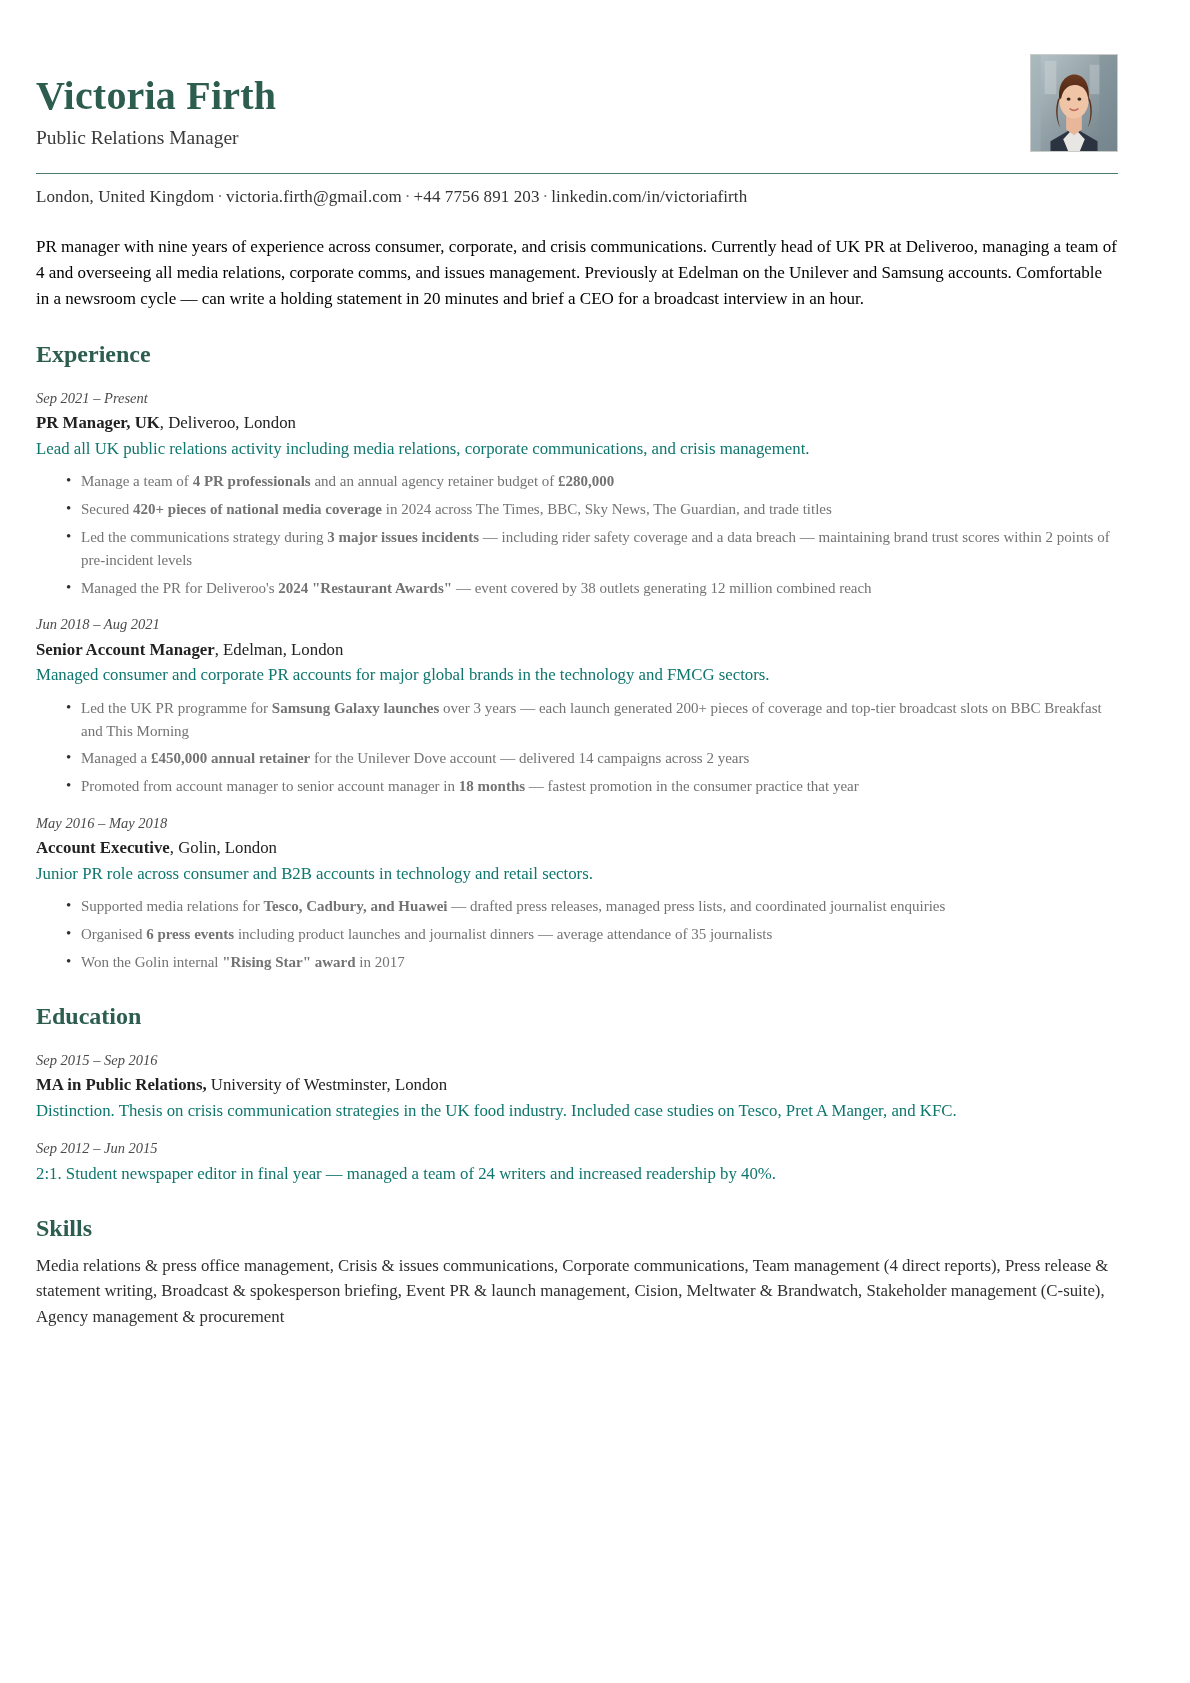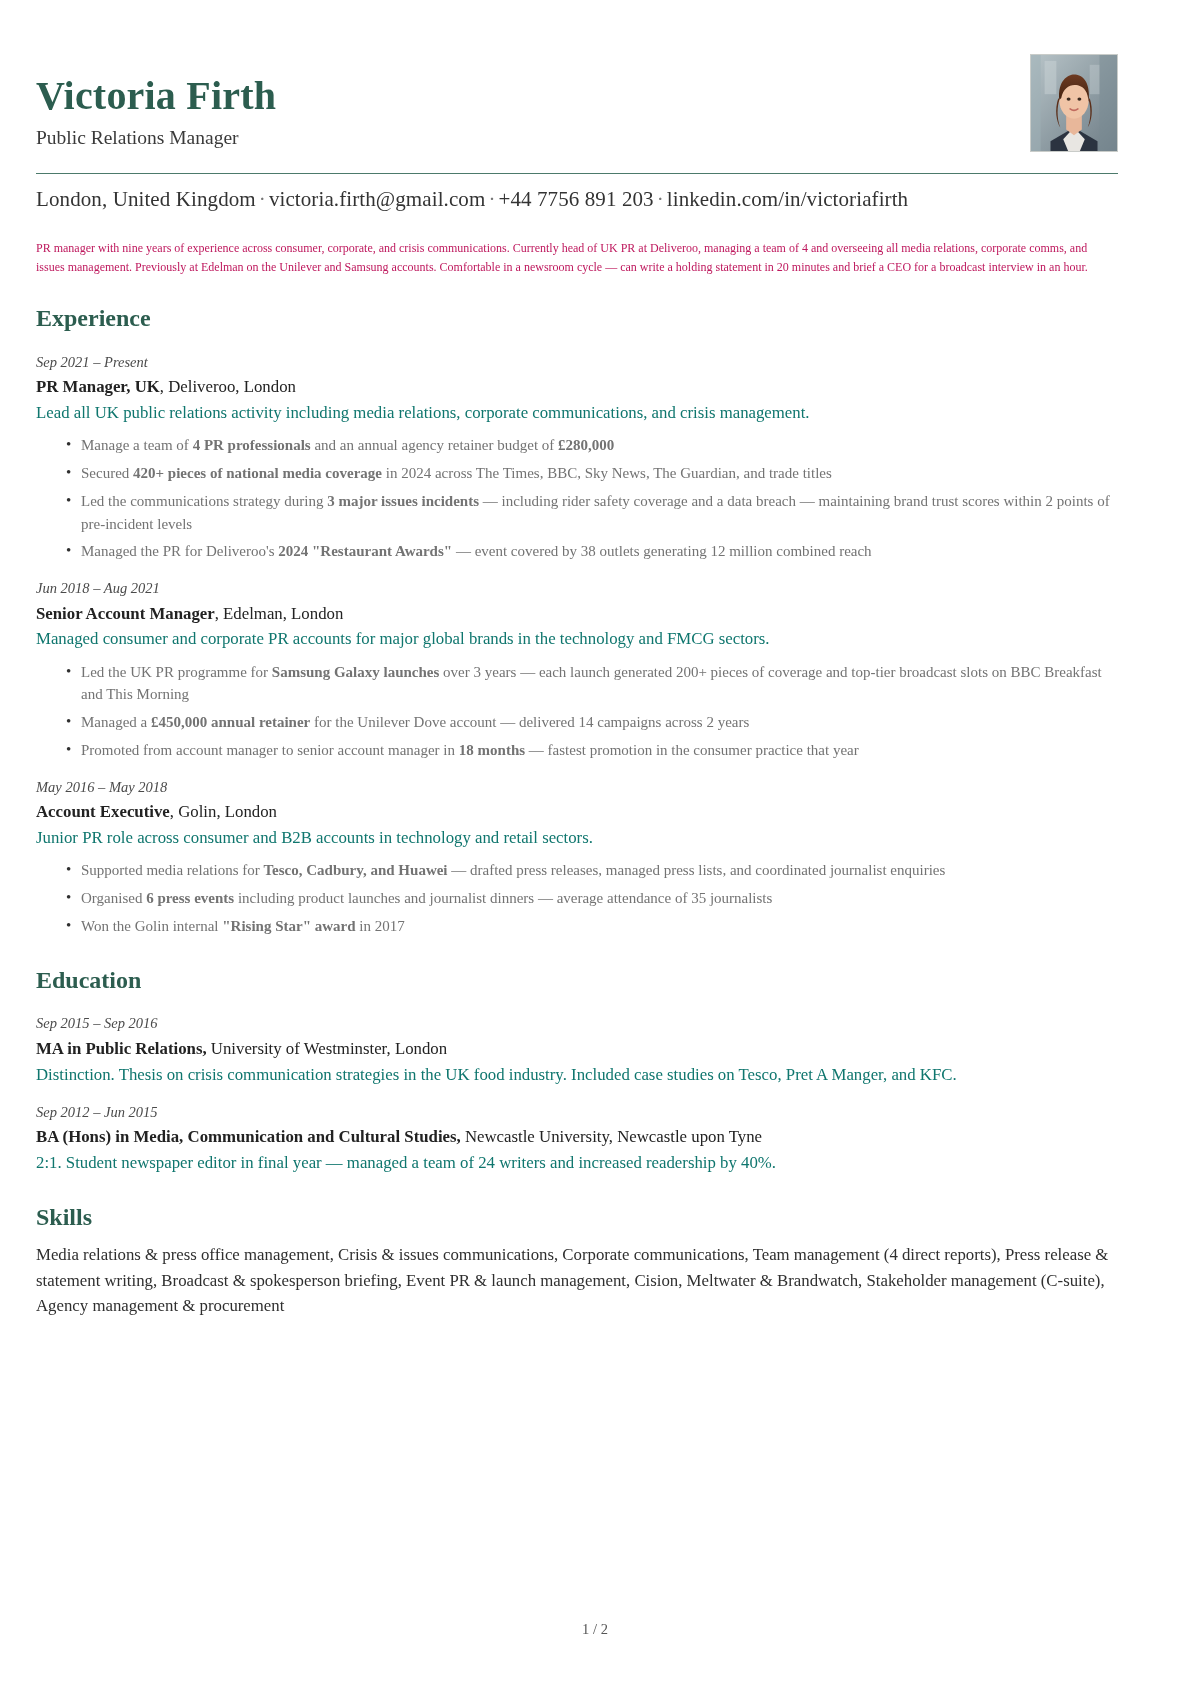--- a/index.html
+++ b/index.html
@@ -53,32 +53,32 @@
   .photo svg { display: block; width: 100%; height: 100%; }
 
   .rule {
     border: none;
     border-top: 1px solid #4c7a6b;
     margin: 21px 0 0 0;
     height: 0;
   }
 
   .contact {
-    font-size: 21px;
+    font-size: 17px;
     color: #333;
     margin-top: 12px;
     line-height: 1.3;
     letter-spacing: 0.1px;
   }
   .sep { color: #777; padding: 0 3px; }
 
   .summary {
-    font-size: 12px;
+    font-size: 17px;
     line-height: 1.53;
-    color: #be185d;
+    color: #000000;
     margin-top: 26px;
     text-align: left;
   }
 
   
   .section { margin-top: 28px; }
   .section-title {
     font-size: 24px;
     font-weight: bold;
     color: #2c5d4f;
@@ -234,27 +234,23 @@
   <div class="section">
     <h2 class="section-title">Education</h2>
     <div>
         <div class="entry">
           <div class="entry-date">Sep 2015 – Sep 2016</div>
           <div class="entry-head"><b>MA in Public Relations,</b> University of Westminster, London</div>
           <div class="entry-desc">Distinction. Thesis on crisis communication strategies in the UK food industry. Included case studies on Tesco, Pret A Manger, and KFC.</div>
         </div>
         <div class="entry">
           <div class="entry-date">Sep 2012 – Jun 2015</div>
-          <div class="entry-head"><b>BA (Hons) in Media, Communication and Cultural Studies,</b> Newcastle University, Newcastle upon Tyne</div>
           <div class="entry-desc">2:1. Student newspaper editor in final year — managed a team of 24 writers and increased readership by 40%.</div>
         </div>
       </div>
   </div>
 
   <div class="section">
     <h2 class="section-title">Skills</h2>
     <div class="skills-body">Media relations &amp; press office management, Crisis &amp; issues communications, Corporate communications, Team management (4 direct reports), Press release &amp; statement writing, Broadcast &amp; spokesperson briefing, Event PR &amp; launch management, Cision, Meltwater &amp; Brandwatch, Stakeholder management (C-suite), Agency management &amp; procurement</div>
   </div>
 
-  <div class="footer">
-    <span>1 / 2</span>
-  </div>
 </div>
 
 </body></html>

